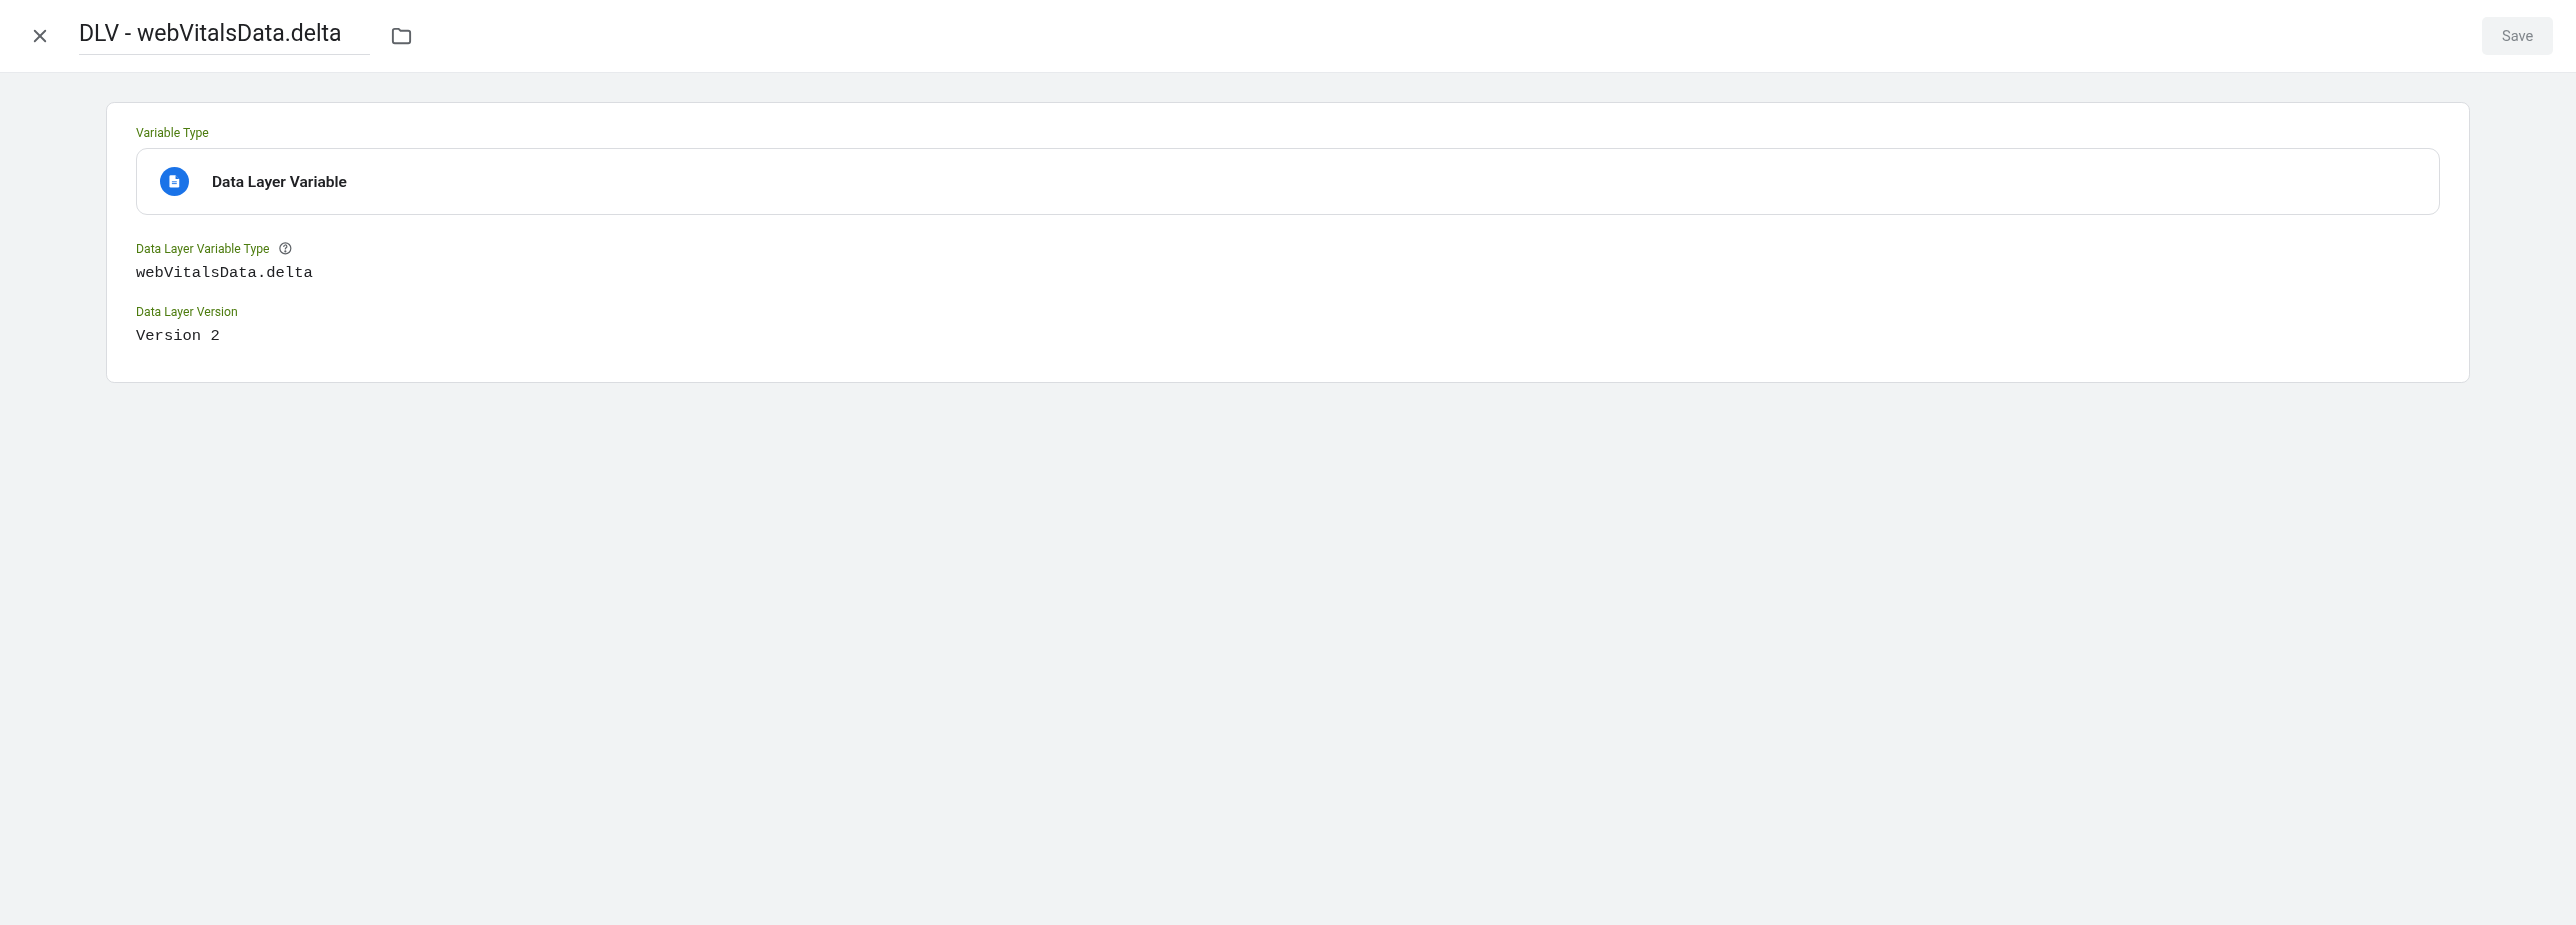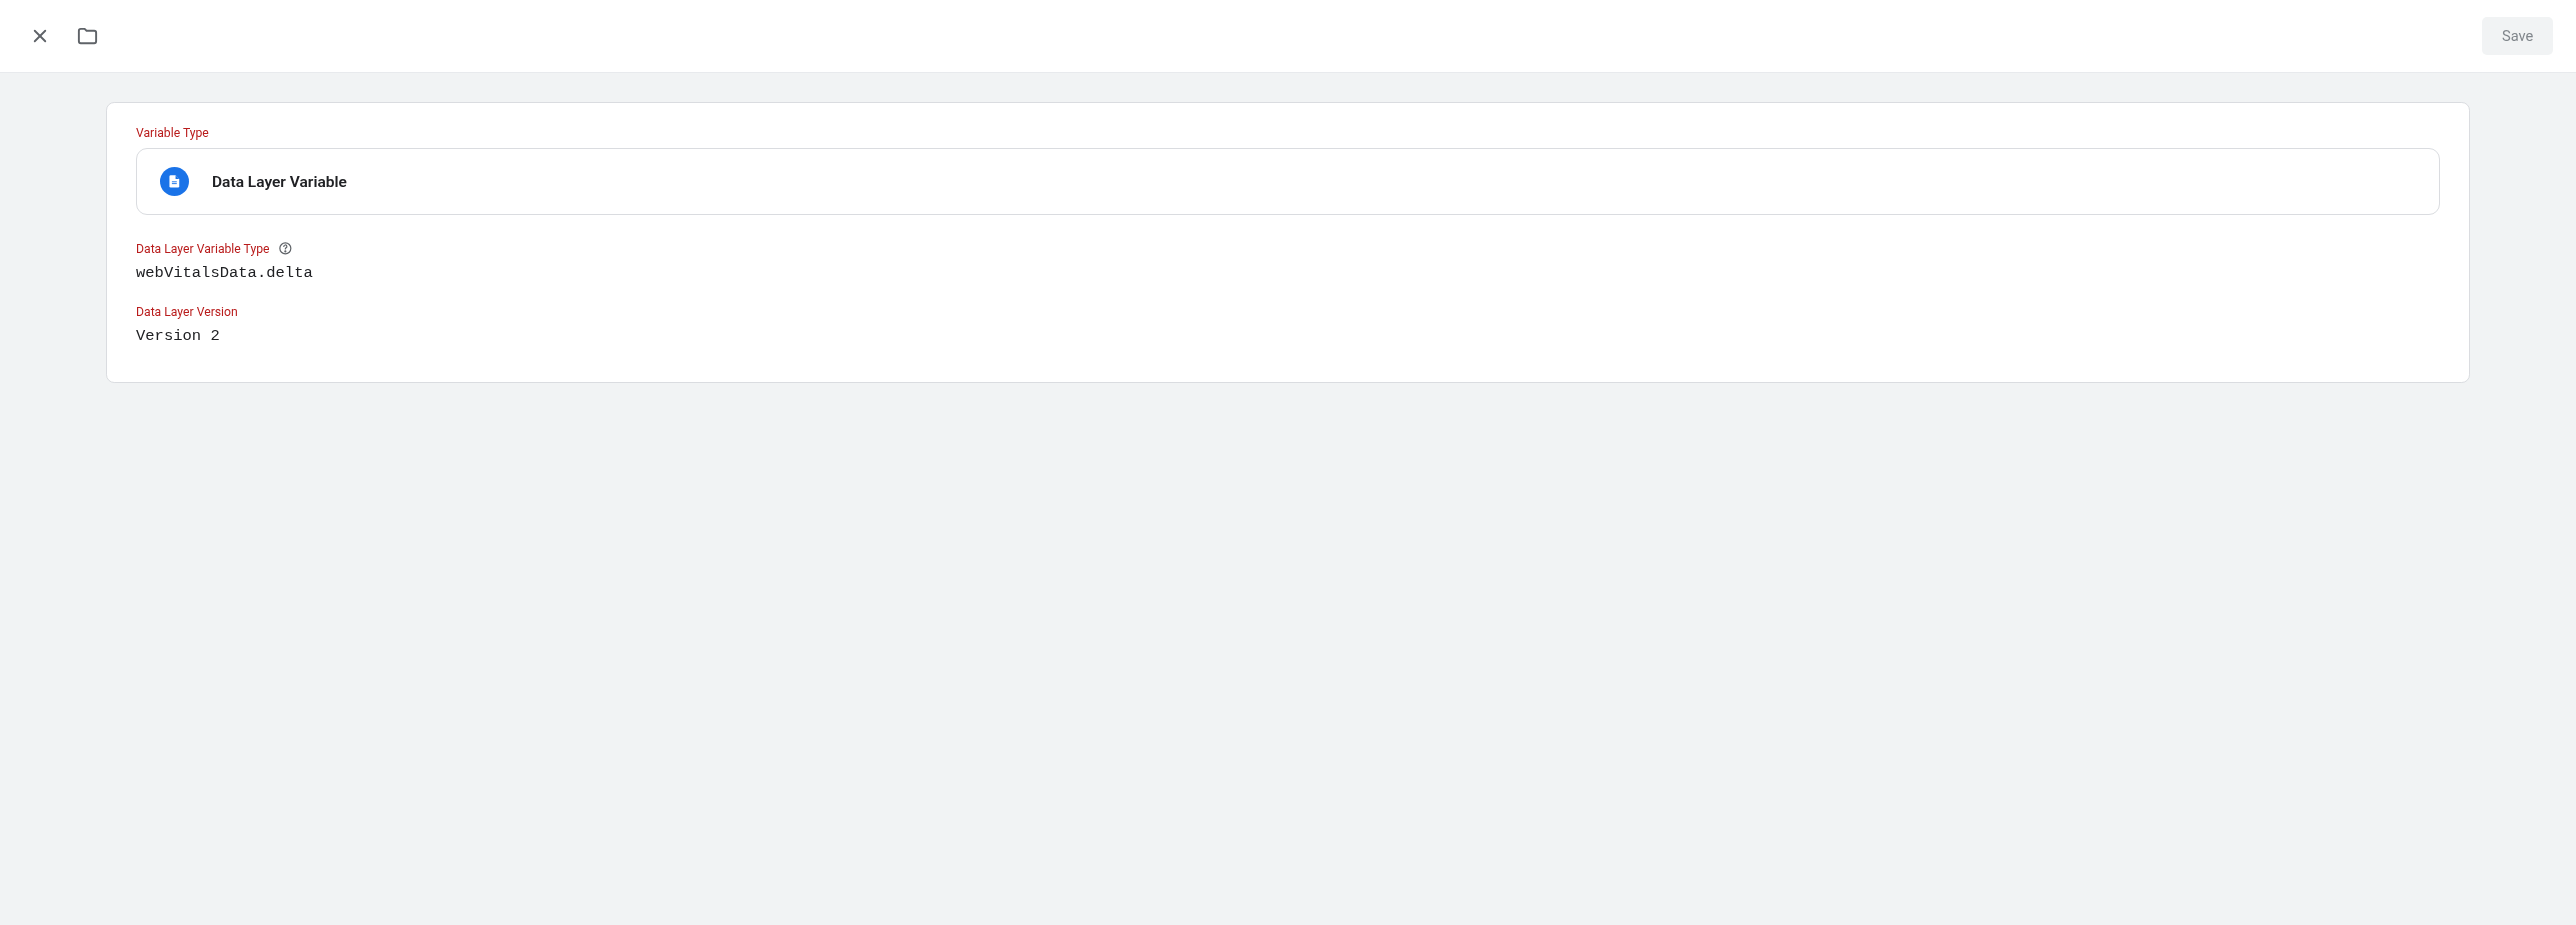--- a/index.html
+++ b/index.html
@@ -78,21 +78,21 @@
       padding: 23px 29px 29px 29px;
     }
     .card-title {
       font-size: 19.6px;
       font-weight: 400;
       color: #202124;
       margin-bottom: 23px;
     }
     .field-label {
       font-size: 12.2px;
-      color: #b91c1c;
+      color: #4d7c0f;
       margin-bottom: 8.2px;
       display: flex;
       align-items: center;
       gap: 8.2px;
     }
     .type-box {
       border: 0.8px solid #dadce0;
       border-radius: 11px;
       padding: 18px 23px;
       display: flex;
@@ -138,20 +138,21 @@
 </head>
 <body>
 
 <div class="header">
   <div class="close-btn">
     <svg width="18" height="18" viewBox="0 0 24 24" fill="none" stroke="currentColor" stroke-width="2.5" stroke-linecap="round">
       <line x1="5" y1="5" x2="19" y2="19"></line>
       <line x1="19" y1="5" x2="5" y2="19"></line>
     </svg>
   </div>
+  <input type="text" class="title-input" value="DLV - webVitalsData.delta" style="">
   <div class="folder-btn">
     <svg width="23" height="23" viewBox="0 0 24 24" fill="none" stroke="currentColor" stroke-width="2">
       <path d="M3 6a2 2 0 0 1 2-2h4l2 2h8a2 2 0 0 1 2 2v9a2 2 0 0 1-2 2H5a2 2 0 0 1-2-2V6z"></path>
     </svg>
   </div>
   <div class="spacer"></div>
   <button class="save-btn">Save</button>
 </div>
 
 <div class="content">

